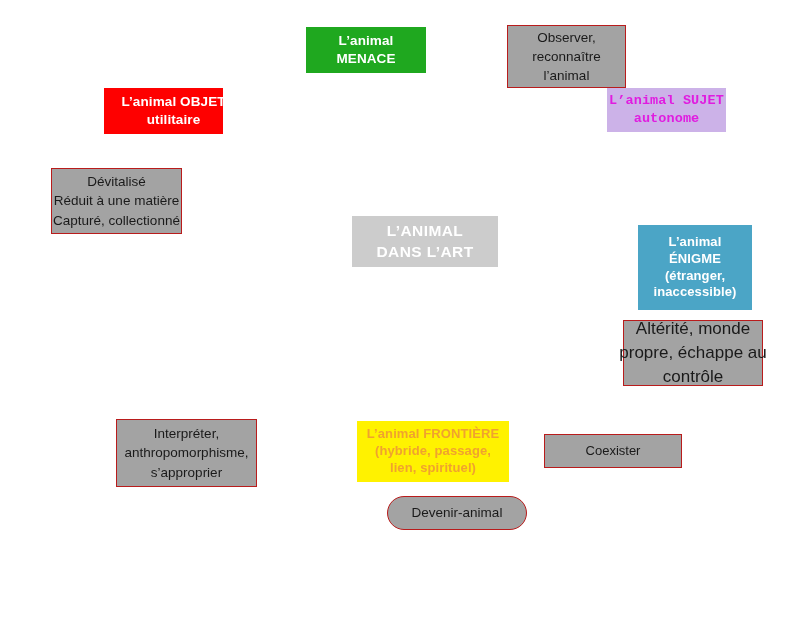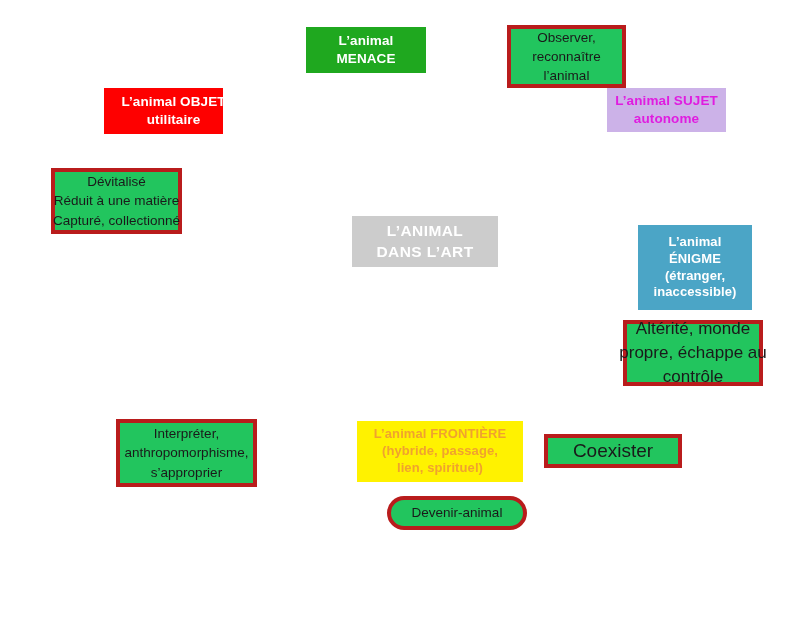--- a/index.html
+++ b/index.html
@@ -30,42 +30,42 @@
   
   .cat {
     font-weight: bold;
     line-height: 1.30;
     letter-spacing: 0.1px;
   }
   .cat .line { display: block; white-space: nowrap; }
 
   
   .desc {
-    background: #22c55e;
-    border: 4px solid #b91c1c;
+    background: #a3a3a3;
+    border: 1px solid #b91c1c;
     color: #1a1a1a;
     font-weight: normal;
     line-height: 1.42;
   }
   .desc .line { display: block; white-space: nowrap; }
 
   
   .n-menace   { background: #1fa81f; color: #ffffff; font-size: 13.5px; }
   .n-objet    { background: #fe0000; color: #ffffff; font-size: 13.5px; }
-  .n-sujet    { background: #ccb2e8; color: #e01ce0; font-size: 13.5px; }
+  .n-sujet    { background: #ccb2e8; color: #e01ce0; font-size: 13.5px; font-family: Liberation Mono, monospace; }
   .n-centre   { background: #cccccc; color: #ffffff; font-size: 15.5px; letter-spacing: .4px; }
   .n-enigme   { background: #4ba5c6; color: #ffffff; font-size: 13px; }
   .n-miroir   { background: #f6a69d; color: #e8413a; font-size: 13.5px; }
   .n-frontiere{ background: #fff200; color: #f0a22e; font-size: 13px; }
 
   .n-observer   { font-size: 13.5px; }
   .n-devitalise { font-size: 13.5px; }
   .n-alterite   { font-size: 17px; }
   .n-interpreter{ font-size: 13.5px; }
-  .n-coexister  { font-size: 19px; }
+  .n-coexister  { font-size: 13px; }
   .n-devenir    { font-size: 13.5px; border-radius: 17px; }
 </style>
 </head>
 <body>
 
 <div id="canvas">
 
   <div class="node cat n-menace" style="left:306px; top:27px; width:120px; height:46px;">
     <span class="line">L’animal</span>
     <span class="line">MENACE</span>
@@ -111,21 +111,21 @@
     <span class="line">contrôle</span>
   </div>
 
 
   <div class="node desc n-interpreter" style="left:116px; top:419px; width:141px; height:68px;">
     <span class="line">Interpréter,</span>
     <span class="line">anthropomorphisme,</span>
     <span class="line">s’approprier</span>
   </div>
 
-  <div class="node cat n-frontiere" style="left:357px; top:421px; width:166px; height:61px;">
+  <div class="node cat n-frontiere" style="left:357px; top:421px; width:152px; height:61px;">
     <span class="line">L’animal FRONTIÈRE</span>
     <span class="line">(hybride, passage,</span>
     <span class="line">lien, spirituel)</span>
   </div>
 
   <div class="node desc n-coexister" style="left:544px; top:434px; width:138px; height:34px;">
     <span class="line">Coexister</span>
   </div>
 
   <div class="node desc n-devenir" style="left:387px; top:496px; width:140px; height:34px;">

